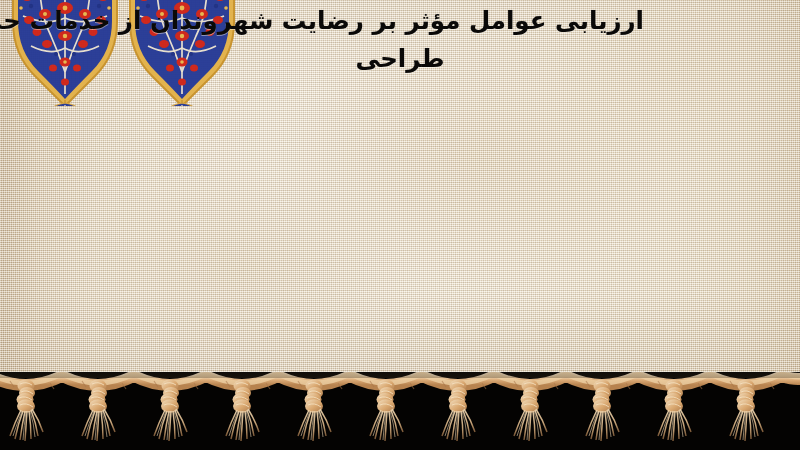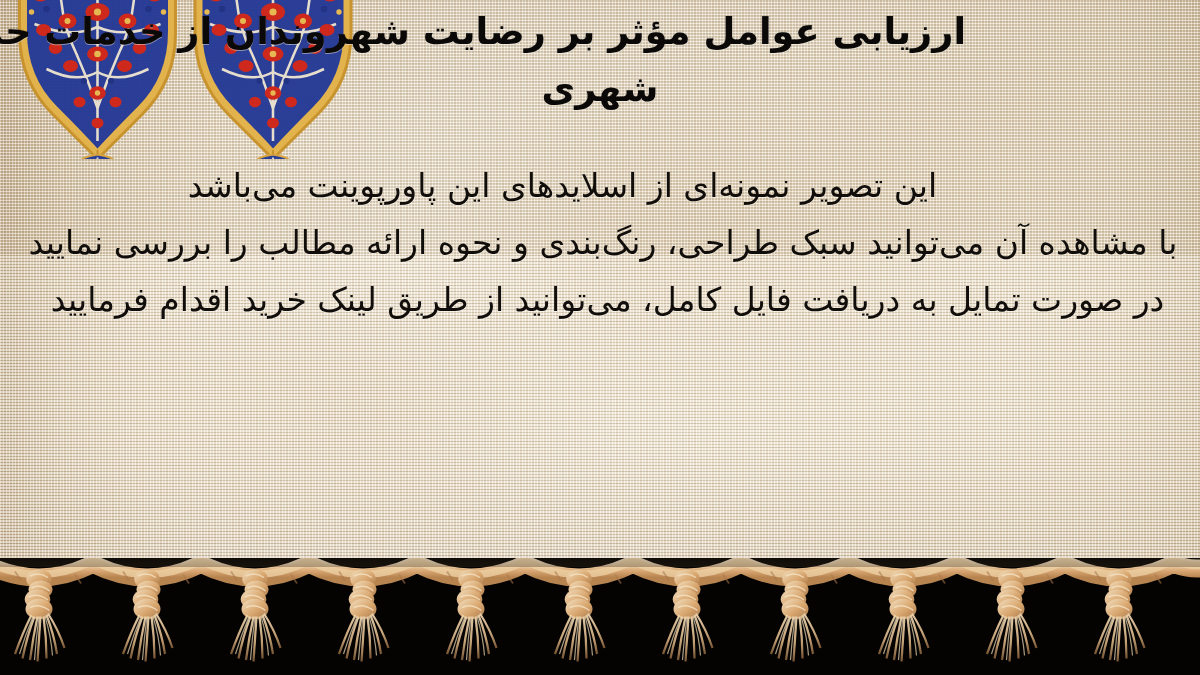--- a/index.html
+++ b/index.html
@@ -227,28 +227,23 @@
       </g>
       <g opacity="0.97">
         <use href="#pendant" x="0" y="0" transform="translate(182,62)"></use>
         <use href="#droplet" x="0" y="0" transform="translate(182,148)"></use>
       </g>
     </svg>
   </div>
 
   <div class="title">
     <span class="ln ln1">ارزیابی عوامل مؤثر بر رضایت شهروندان از خدمات حمل‌ونقل</span>
-    <span class="ln ln2">شهری</span>
+    <span class="ln ln2">طراحی</span>
   </div>
 
-  <div class="body-block">
-    <span class="ln bl1">این تصویر نمونه‌ای از اسلایدهای این پاورپوینت می‌باشد</span>
-    <span class="ln bl2">با مشاهده آن می‌توانید سبک طراحی، رنگ‌بندی و نحوه ارائه مطالب را بررسی نمایید</span>
-    <span class="ln bl3">در صورت تمایل به دریافت فایل کامل، می‌توانید از طریق لینک خرید اقدام فرمایید</span>
-  </div>
 
   <div class="fringe-band">
     <div class="fringe-shadow"></div>
     <svg width="800" height="78" viewBox="0 0 800 78" xmlns="http://www.w3.org/2000/svg">
       <defs>
         <linearGradient id="ropeg" x1="0" y1="0" x2="0" y2="1">
           <stop offset="0%" stop-color="#f0dcbc"></stop>
           <stop offset="45%" stop-color="#dcab77"></stop>
           <stop offset="100%" stop-color="#b7834f"></stop>
         </linearGradient>

